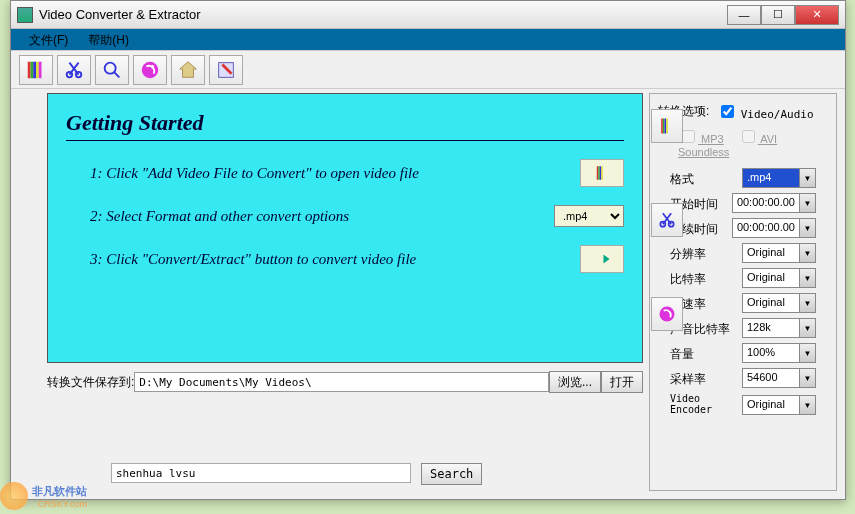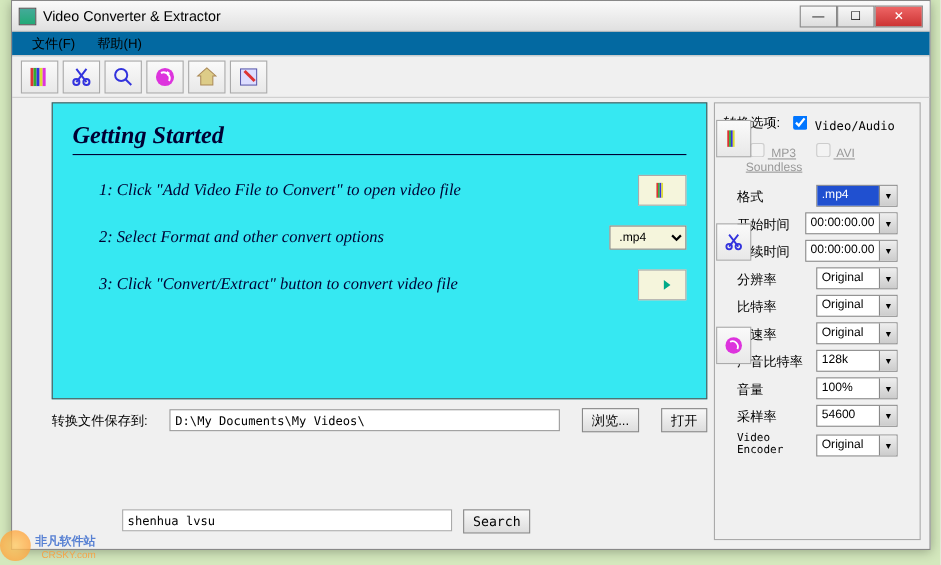--- a/index.html
+++ b/index.html
@@ -20,21 +20,21 @@
 .left-col { width: 632px; margin-left: 28px; }
 .tutorial { background: #36e8f2; border: 1px solid #555; padding: 16px 18px; height: 270px; position: relative; }
 .tutorial h2 { margin: 0 0 4px 0; font-family: Georgia,serif; font-size: 22px; color: #003; font-weight: bold; font-style: italic; }
 .hr { height: 1px; background: #003; margin-bottom: 18px; }
 .step-row { display: flex; align-items: center; margin: 18px 0; padding-left: 24px; }
 .step-text { font-family: Georgia,serif; font-size: 15px; color: #003; font-style: italic; flex: 1; }
 .step-btn { width: 44px; height: 28px; border: 1px solid #aaa; background: #f5f5dc; display: flex; align-items: center; justify-content: center; cursor: pointer; }
 .step-select { width: 70px; height: 22px; border: 1px solid #888; background: #f5f5dc; font-size: 11px; padding: 0 4px; }
 .side-btns { position: absolute; right: -40px; top: 16px; display: flex; flex-direction: column; gap: 60px; }
 .side-btn { width: 32px; height: 34px; border: 1px solid #aaa; background: linear-gradient(#fafafa,#e8e8e8); display: flex; align-items: center; justify-content: center; cursor: pointer; }
-.save-row { display: flex; align-items: center; margin-top: 8px; font-size: 12px; gap: 20px; }
+.save-row { display: flex; align-items: center; margin-top: 8px; font-size: 12px; gap: 0; }
 .save-row input { flex: 1; height: 20px; border: 1px solid #999; background: #fff; padding: 0 4px; font-size: 11px; font-family: monospace; }
 .btn { height: 22px; padding: 0 8px; border: 1px solid #888; background: linear-gradient(#f8f8f8,#ddd); font-size: 12px; cursor: pointer; }
 .progress-box { border: 1px solid #aaa; margin-top: 8px; padding: 2px 6px 8px 6px; position: relative; }
 .progress-box .legend { position: absolute; top: -8px; left: 6px; background: #f0f0f0; padding: 0 4px; font-size: 12px; }
 .progress-box .status { font-size: 12px; margin-top: 6px; }
 .right-panel { width: 188px; border: 1px solid #aaa; padding: 8px 8px; font-size: 12px; height: 398px; }
 .opt-head { display: flex; align-items: center; margin-bottom: 6px; gap: 8px; }
 .chk-row { padding-left: 20px; margin-bottom: 10px; color: #999; font-size: 11px; }
 .chk-row label { margin-right: 11px; text-decoration: underline; }
 .field-row { display: flex; align-items: flex-end; margin: 5px 12px; font-size: 12px; }

